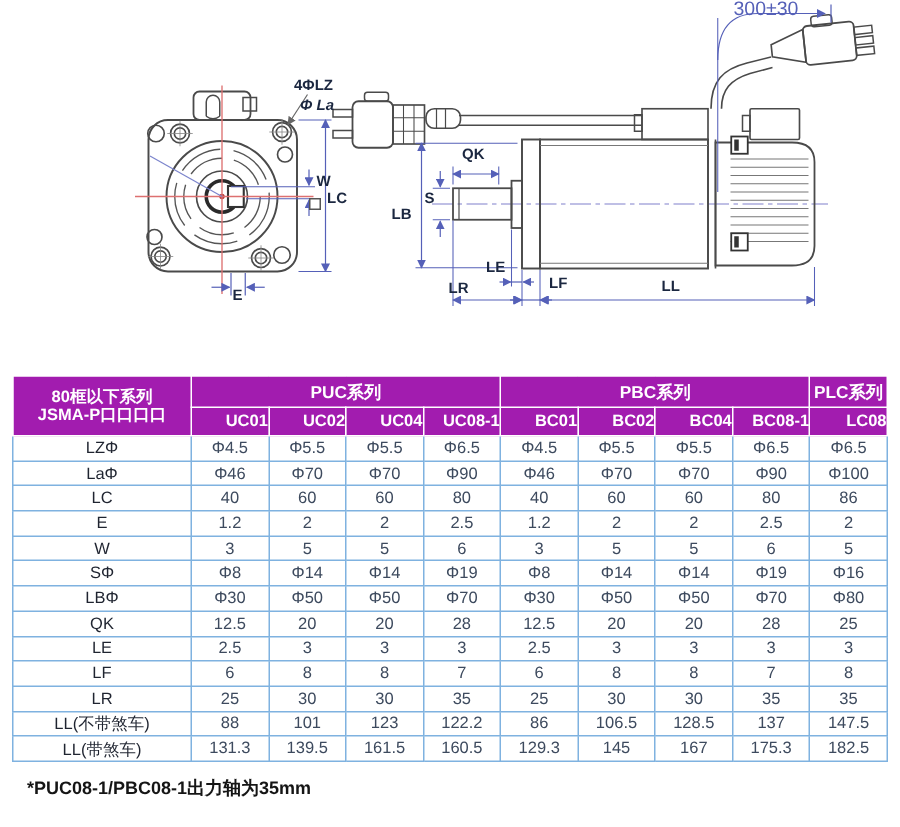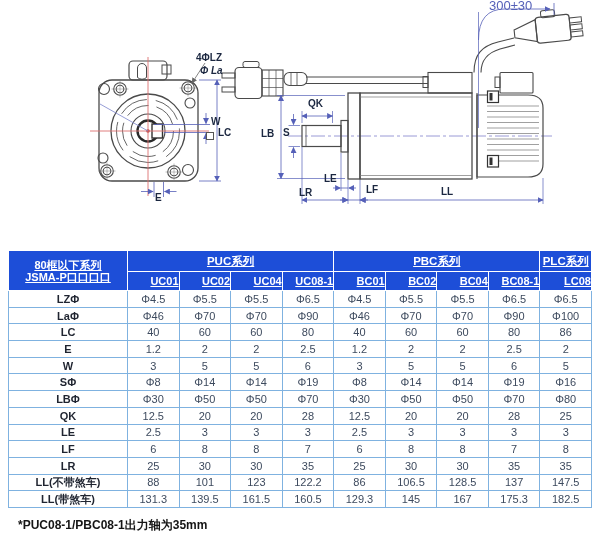--- a/index.html
+++ b/index.html
@@ -9,26 +9,26 @@
   .stage{position:relative;width:600px;height:248px;background:#fff;}
   .stage svg{position:absolute;left:0;top:0;}
   .dim-label{position:absolute;font-size:10px;font-weight:bold;color:#1b2740;line-height:10px;white-space:nowrap;}
   .dim-label.small{font-size:13px;font-weight:normal;color:#5560B8;}
   .square-symbol{position:absolute;width:6px;height:6px;border:1px solid #555;background:#fff;}
 
   
   .table-wrap{margin:2px 8px 0 8px;}
   table{border-collapse:collapse;table-layout:fixed;width:584px;font-size:11px;border:1px solid #4E96CC;}
   col.label-col{width:119px;}
-  thead th{background:#1d4ed8;color:#ffffff;font-weight:bold;border:1.5px solid #ffffff;padding:0;text-decoration:underline;}
+  thead th{background:#a21caf;color:#ffffff;font-weight:bold;border:1.5px solid #ffffff;padding:0;}
   thead tr.h1 th{height:20px;font-size:11.5px;}
   thead tr.h2 th{height:18px;text-align:right;}
   thead th .corner-line{line-height:12px;font-size:11px;}
   tbody th,tbody td{border:1px solid #7FB2E0;height:15.7px;padding:0;text-align:center;vertical-align:middle;background:#fff;}
-  tbody th{font-weight:bold;color:#1f2430;margin-left:13px;}
+  tbody th{font-weight:normal;color:#1f2430;margin-left:13px;}
   tbody td{color:#3D4A5E;}
 
   
   .notes{margin:9px 0 0 18px;}
   .notes div{font-size:12px;font-weight:bold;color:#151515;line-height:16px;}
 </style>
 </head>
 <body>
 
 <div class="stage">
@@ -191,21 +191,21 @@
 
   <span class="dim-label" style="left:196px;top:53px;">4ΦLZ</span>
   <span class="dim-label" style="left:200px;top:66px;font-style:italic;">Φ La</span>
   <span class="dim-label" style="left:211px;top:117px;">W</span>
   <span class="square-symbol" style="left:206px;top:132px;"></span>
   <span class="dim-label" style="left:218px;top:128px;">LC</span>
   <span class="dim-label" style="left:155px;top:193px;">E</span>
 
   <span class="dim-label" style="left:308px;top:99px;">QK</span>
   <span class="dim-label" style="left:283px;top:128px;">S</span>
-  <span class="dim-label" style="left:261px;top:129px;">LB</span>
+  <span class="dim-label" style="left:261px;top:139px;">LB</span>
   <span class="dim-label" style="left:324px;top:174px;">LE</span>
   <span class="dim-label" style="left:299px;top:188px;">LR</span>
   <span class="dim-label" style="left:366px;top:185px;">LF</span>
   <span class="dim-label" style="left:441px;top:187px;">LL</span>
   <span class="dim-label small" style="left:489px;top:1px;">300±30</span>
 </div>
 
 <div class="table-wrap">
   <table id="spec-table">
     <colgroup>

